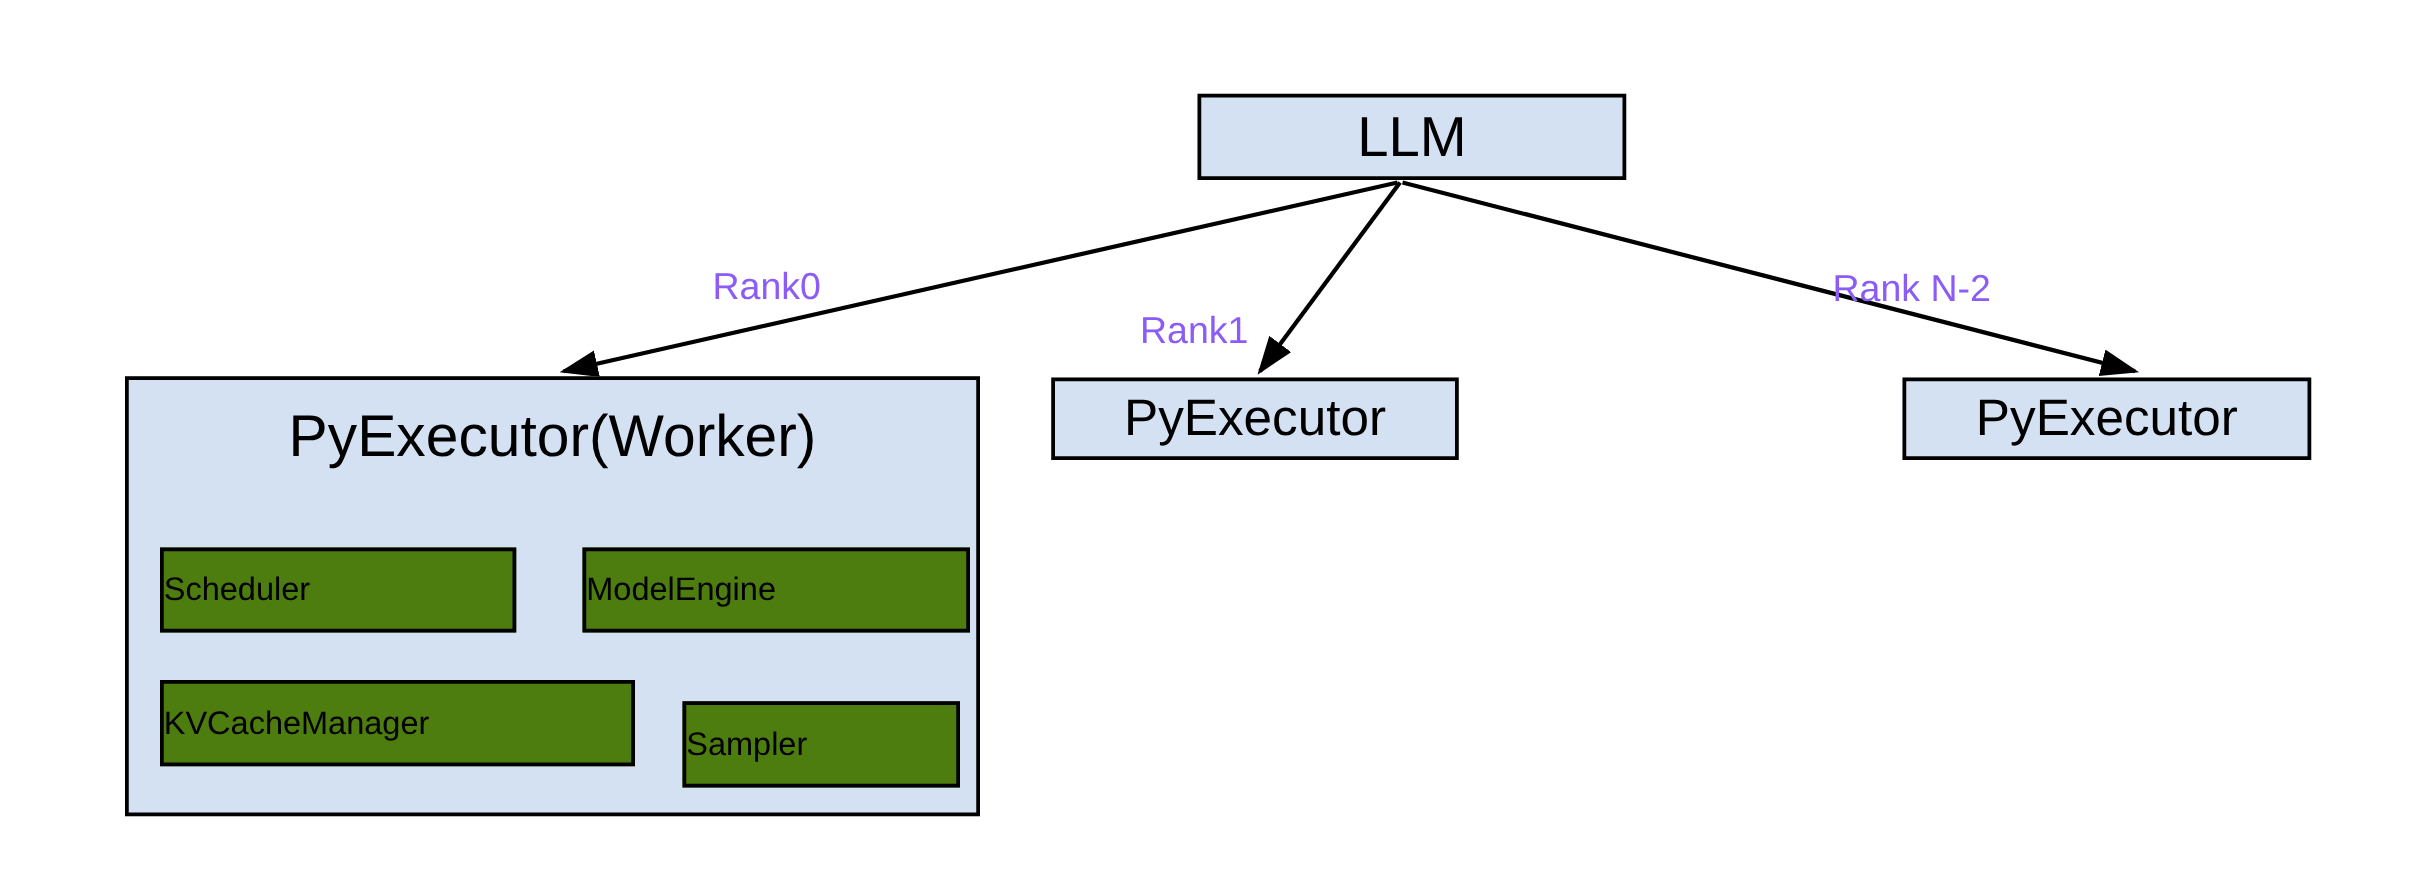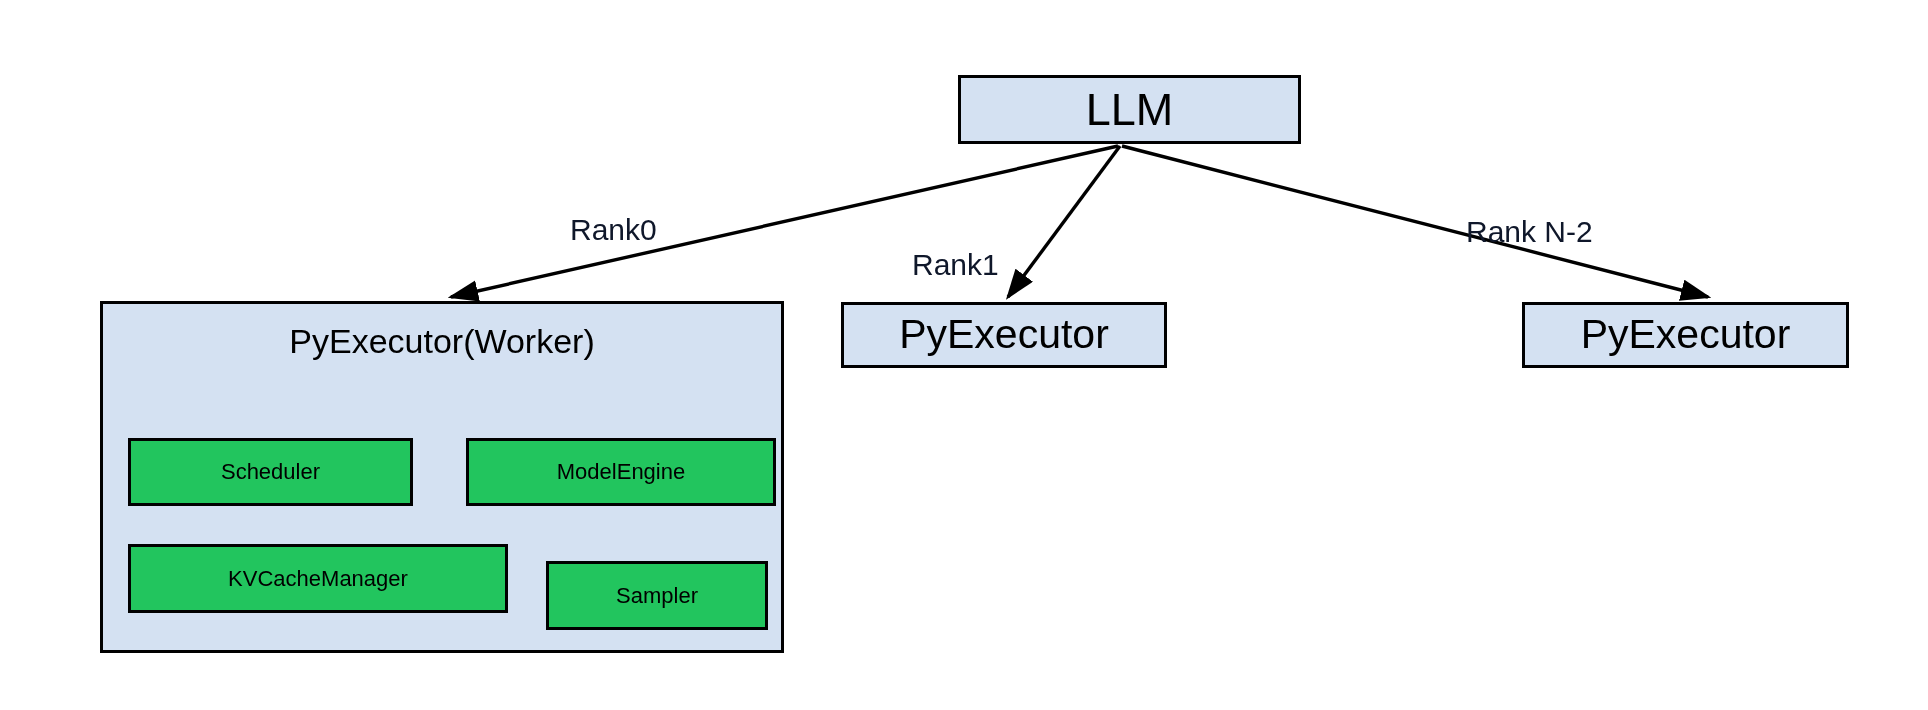--- a/index.html
+++ b/index.html
@@ -58,32 +58,31 @@
     width: 684px;
     height: 352px;
     display: block;
   }
   #node-worker .worker-title {
     position: absolute;
     left: 0;
     top: 20px;
     width: 100%;
     text-align: center;
-    font-size: 34px;
+    font-size: 47px;
     line-height: 1.05;
   }
   .subnode {
     position: absolute;
     box-sizing: border-box;
-    background: #22c55e;
+    background: #4d7c0f;
     border: 3px solid #000000;
     display: flex;
-    justify-content: center;
     align-items: center;
-    font-size: 22px;
+    font-size: 26px;
     white-space: nowrap;
   }
   #node-scheduler   { left: 25px;  top: 134px; width: 285px; height: 68px; }
   #node-modelengine { left: 363px; top: 134px; width: 310px; height: 68px; }
   #node-kvcache     { left: 25px;  top: 240px; width: 380px; height: 69px; }
   #node-sampler     { left: 443px; top: 240px; width: 222px; height: 69px; margin-top: 17px; }
 
   
   #node-exec-rank1 {
     left: 841px;
@@ -97,21 +96,21 @@
     top: 302px;
     width: 327px;
     height: 66px;
     font-size: 41px;
   }
 
   
   .edge-label {
     position: absolute;
     font-size: 30px;
-    color: #0f172a;
+    color: #8b5cf6;
     white-space: nowrap;
     background: transparent;
   }
   #edge-label-rank0   { left: 570px;  top: 213px; }
   #edge-label-rank1   { left: 912px;  top: 215px; margin-top: 33px; }
   #edge-label-rankn   { left: 1466px; top: 215px; }
 </style>
 </head>
 <body>
 

